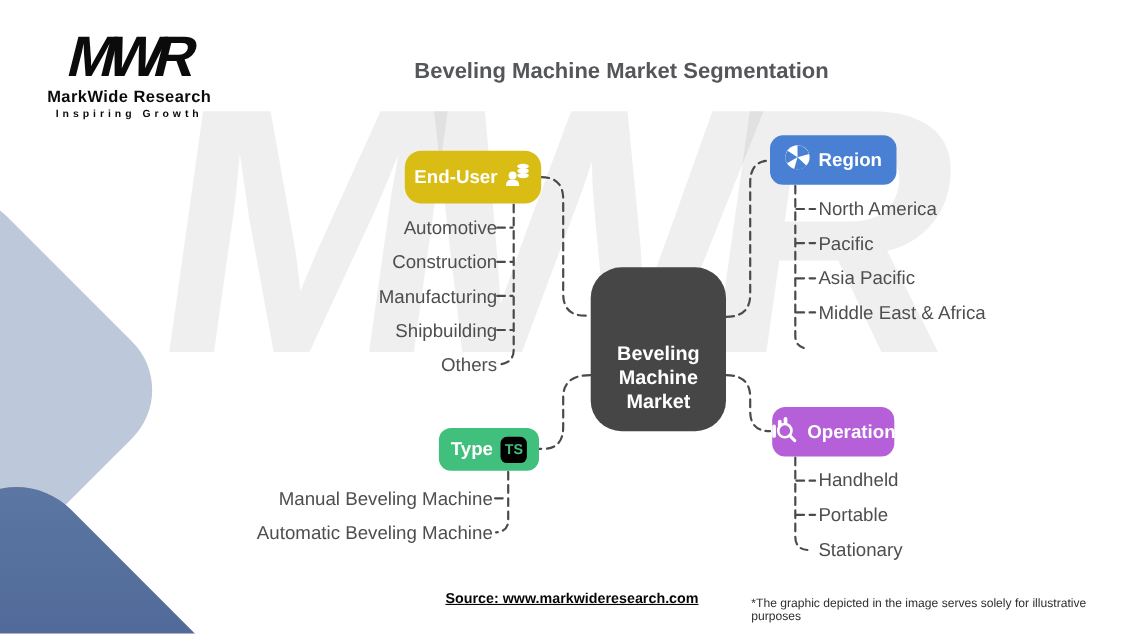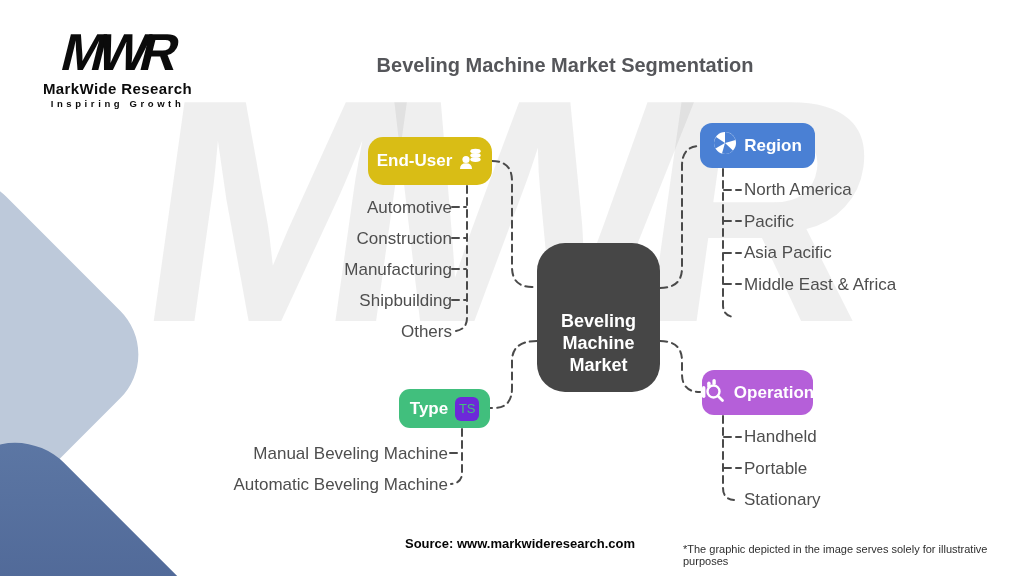--- a/index.html
+++ b/index.html
@@ -46,34 +46,34 @@
     left:537px;top:243px;width:123px;height:149px;border-radius:28px;background:#464646;
     flex-direction:column;justify-content:flex-end;padding-bottom:16px;
     font-size:18px;line-height:22px;text-align:center;
   }
   .node-center .center-label{width:100px;}
   .node-enduser{left:368px;top:137px;width:124px;height:48px;border-radius:15px;background:#d9bd15;font-size:17px;}
   .node-region{left:700px;top:123px;width:115px;height:45px;border-radius:12px;background:#4a80d4;font-size:17px;}
   .node-type{left:399px;top:389px;width:91px;height:39px;border-radius:11px;background:#41bf7d;font-size:17px;}
   .node-operation{left:702px;top:370px;width:111px;height:45px;border-radius:12px;background:#b55fd9;font-size:17px;}
   .ts-badge{
-    width:24px;height:24px;border-radius:6px;background:#6d28d9;color:#41bf7d;
-    display:flex;align-items:center;justify-content:center;font-size:13px;font-weight:normal;
+    width:24px;height:24px;border-radius:6px;background:#000000;color:#41bf7d;
+    display:flex;align-items:center;justify-content:center;font-size:13px;font-weight:bold;
   }
   
   .seg-list{position:absolute;z-index:3;font-size:17px;color:#4e4e4e;}
   .seg-list .seg-item{height:31px;line-height:31px;}
   .list-enduser{right:572px;top:192px;text-align:right;}
   .list-region{left:744px;top:174px;text-align:left;}
   .list-region .seg-item{height:31.5px;line-height:31.5px;}
   .list-type{right:576px;top:438px;text-align:right;}
   .list-operation{left:744px;top:421px;text-align:left;}
   .list-operation .seg-item{height:31.5px;line-height:31.5px;}
   
-  .source-note{position:absolute;left:405px;top:536px;z-index:3;font-size:13px;font-weight:bold;color:#050505;}
+  .source-note{position:absolute;left:405px;top:536px;z-index:3;font-size:13px;font-weight:bold;color:#050505;text-decoration:underline;}
   .disclaimer{position:absolute;left:683px;top:543px;z-index:3;font-size:11px;color:#2e2e2e;}
 </style>
 </head>
 <body>
 
 <div class="decor decor-light"></div>
 <div class="decor decor-dark"></div>
 <div class="watermark">MWR</div>
 
 <div class="logo">

